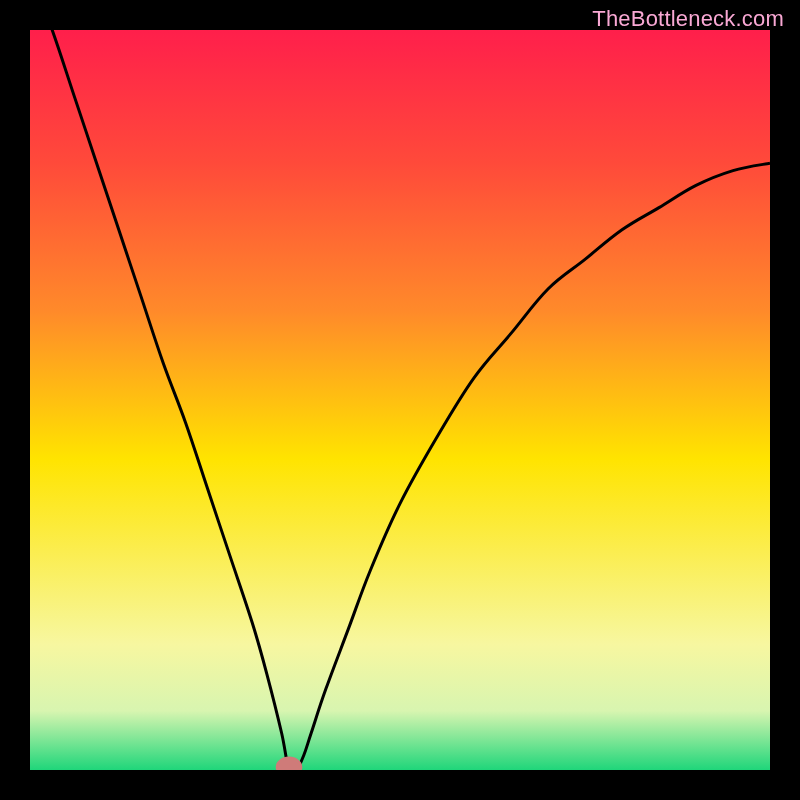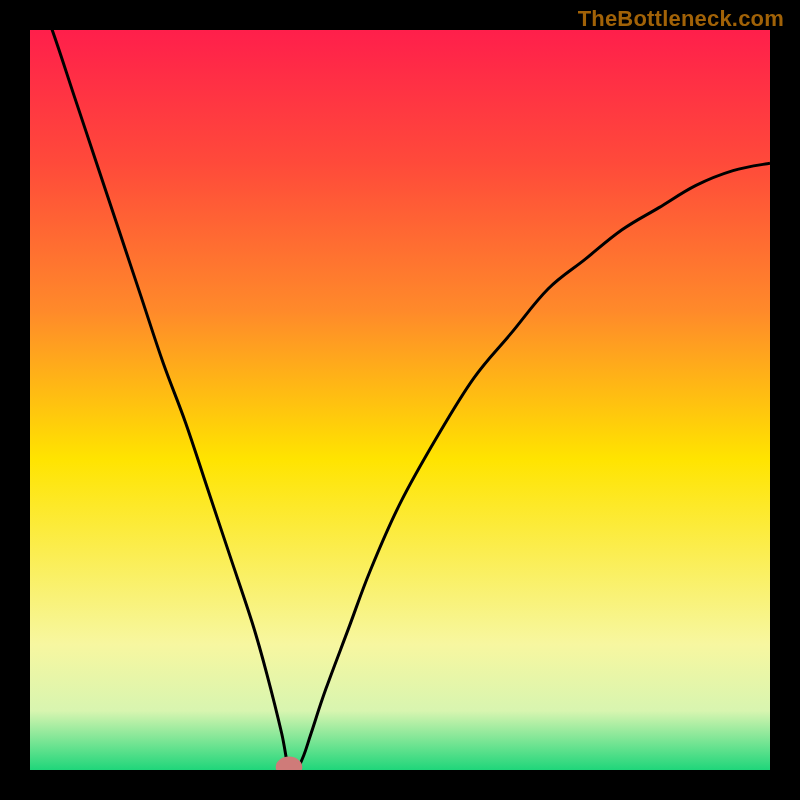--- a/index.html
+++ b/index.html
@@ -1,18 +1,18 @@
 <!DOCTYPE html>
 <html><head>
 <meta charset="utf-8">
 <style>
   html,body{margin:0;padding:0;width:800px;height:800px;overflow:hidden;background:#000;font-family:Arial,Helvetica,sans-serif}
   .frame{position:absolute;inset:0;background:#000}
   .plot{position:absolute;left:30px;top:30px;width:740px;height:740px}
-  .watermark{position:absolute;top:6px;right:16px;color:#a16207;font-size:22px;font-weight:700;letter-spacing:.2px}
+  .watermark{position:absolute;top:6px;right:16px;color:#f9a8d4;font-size:22px;font-weight:400;letter-spacing:.2px}
   svg{display:block}
 </style>
 </head>
 <body>
 <div class="frame">
 
   <div class="watermark">TheBottleneck.com</div>
 
   <div class="plot">
     <svg id="chart-svg" width="740" height="740" viewBox="0 0 740 740" preserveAspectRatio="none">

